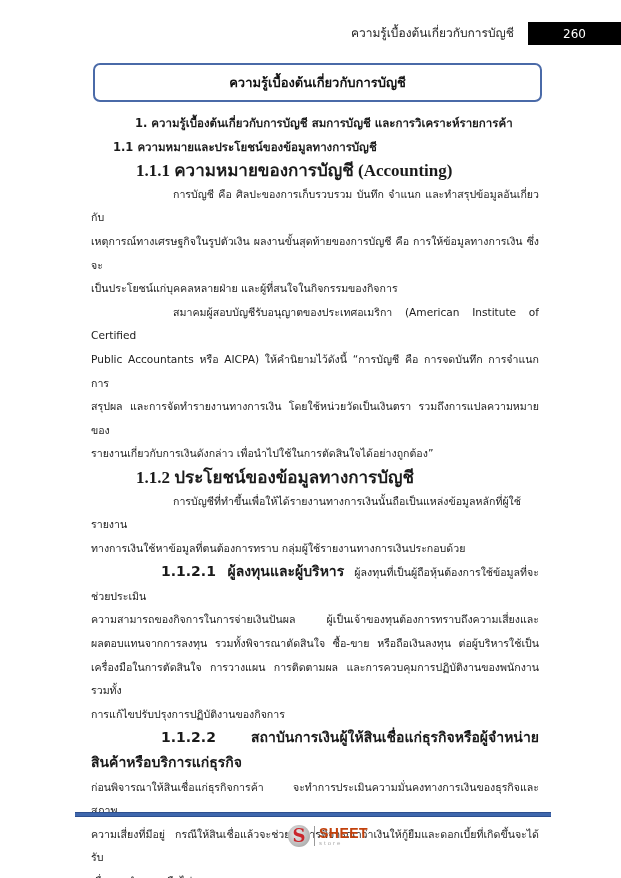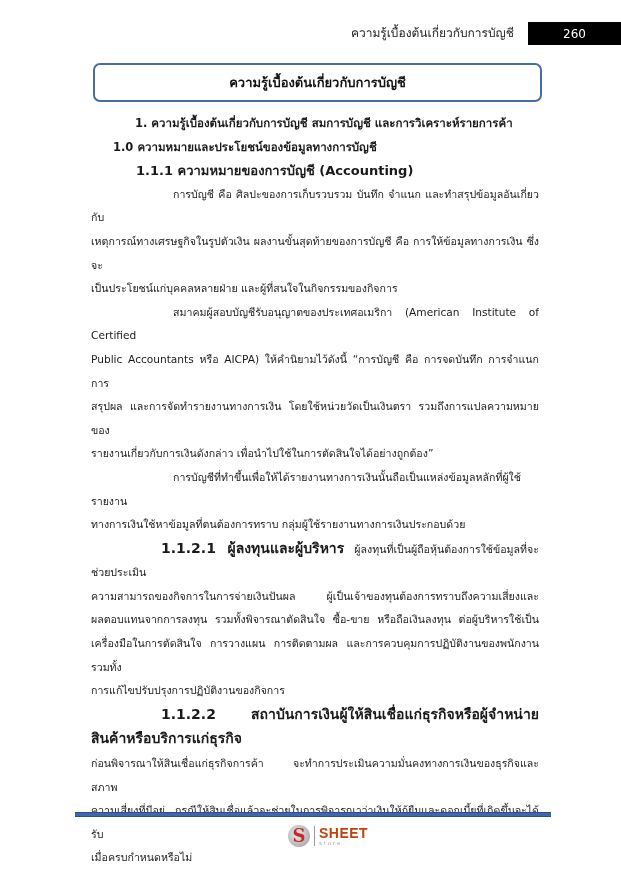--- a/index.html
+++ b/index.html
@@ -21,21 +21,21 @@
     .title-box {
       position: absolute; left: 93px; top: 63px; width: 449px; height: 39px;
       border: 2px solid #4a6aa8; border-radius: 7px;
       display: flex; align-items: center; justify-content: center;
       font-size: 13px; font-weight: bold; color: #111;
     }
 
     .content { position: absolute; left: 91px; top: 112px; width: 448px; font-size: 11px; line-height: 23.6px; }
     .h1 { font-weight: bold; font-size: 11.5px; margin-left: 44px; }
     .h2 { font-weight: bold; padding-left: 22px; font-size: 11.5px; }
-    .h3 { font-weight: bold; padding-left: 45px; font-size: 13px; }
+    .h3 { font-weight: bold; padding-left: 45px; font-size: 17px; font-family: Liberation Serif, serif; }
     .p { text-align: justify; text-align-last: left; font-size: 10.6px; }
     .p .ind { display: inline-block; width: 82px; }
     .p .ind2 { display: inline-block; width: 70px; }
     .sub-title { font-weight: bold; font-size: 14px; }
     .line { display: block; white-space: nowrap; overflow: hidden; }
     .just { text-align: justify; text-align-last: justify; display: block; white-space: normal; }
 
     .footer-rule {
       position: absolute; left: 75px; top: 812px; width: 476px; height: 5px;
       background: #3f67ad; border-top: 1px solid #2d4f8f; border-bottom: 1px solid #2d4f8f;
@@ -64,36 +64,37 @@
   <span class="running-title">ความรู้เบื้องต้นเกี่ยวกับการบัญชี</span>
   <span class="page-number-box">260</span>
 </div>
 
 <div class="title-box">
   <span>ความรู้เบื้องต้นเกี่ยวกับการบัญชี</span>
 </div>
 
 <div class="content">
   <div class="h1">1. ความรู้เบื้องต้นเกี่ยวกับการบัญชี สมการบัญชี และการวิเคราะห์รายการค้า</div>
-  <div class="h2">1.0 ความหมายและประโยชน์ของข้อมูลทางการบัญชี</div>
+  <div class="h2">1.1 ความหมายและประโยชน์ของข้อมูลทางการบัญชี</div>
   <div class="h3">1.1.1 ความหมายของการบัญชี (Accounting)</div>
 
   <div class="p">
     <span class="line just"><span class="ind"></span><span>การบัญชี คือ ศิลปะของการเก็บรวบรวม บันทึก จำแนก และทำสรุปข้อมูลอันเกี่ยวกับ</span></span>
     <span class="line just">เหตุการณ์ทางเศรษฐกิจในรูปตัวเงิน ผลงานขั้นสุดท้ายของการบัญชี คือ การให้ข้อมูลทางการเงิน ซึ่งจะ</span>
     <span class="line">เป็นประโยชน์แก่บุคคลหลายฝ่าย และผู้ที่สนใจในกิจกรรมของกิจการ</span>
   </div>
 
   <div class="p">
     <span class="line just"><span class="ind"></span><span>สมาคมผู้สอบบัญชีรับอนุญาตของประเทศอเมริกา (American Institute of Certified</span></span>
     <span class="line just">Public Accountants หรือ AICPA) ให้คำนิยามไว้ดังนี้ “การบัญชี คือ การจดบันทึก การจำแนก การ</span>
     <span class="line just">สรุปผล และการจัดทำรายงานทางการเงิน โดยใช้หน่วยวัดเป็นเงินตรา รวมถึงการแปลความหมายของ</span>
     <span class="line">รายงานเกี่ยวกับการเงินดังกล่าว เพื่อนำไปใช้ในการตัดสินใจได้อย่างถูกต้อง”</span>
   </div>
 
+  <div class="h3">1.1.2 ประโยชน์ของข้อมูลทางการบัญชี</div>
 
   <div class="p">
     <span class="line just"><span class="ind"></span><span>การบัญชีที่ทำขึ้นเพื่อให้ได้รายงานทางการเงินนั้นถือเป็นแหล่งข้อมูลหลักที่ผู้ใช้รายงาน</span></span>
     <span class="line">ทางการเงินใช้หาข้อมูลที่ตนต้องการทราบ กลุ่มผู้ใช้รายงานทางการเงินประกอบด้วย</span>
   </div>
 
   <div class="p">
     <span class="line just"><span class="ind2"></span><span class="sub-title">1.1.2.1 ผู้ลงทุนและผู้บริหาร</span><span> ผู้ลงทุนที่เป็นผู้ถือหุ้นต้องการใช้ข้อมูลที่จะช่วยประเมิน</span></span>
     <span class="line just">ความสามารถของกิจการในการจ่ายเงินปันผล      ผู้เป็นเจ้าของทุนต้องการทราบถึงความเสี่ยงและ</span>
     <span class="line just">ผลตอบแทนจากการลงทุน รวมทั้งพิจารณาตัดสินใจ ซื้อ-ขาย หรือถือเงินลงทุน ต่อผู้บริหารใช้เป็น</span>

